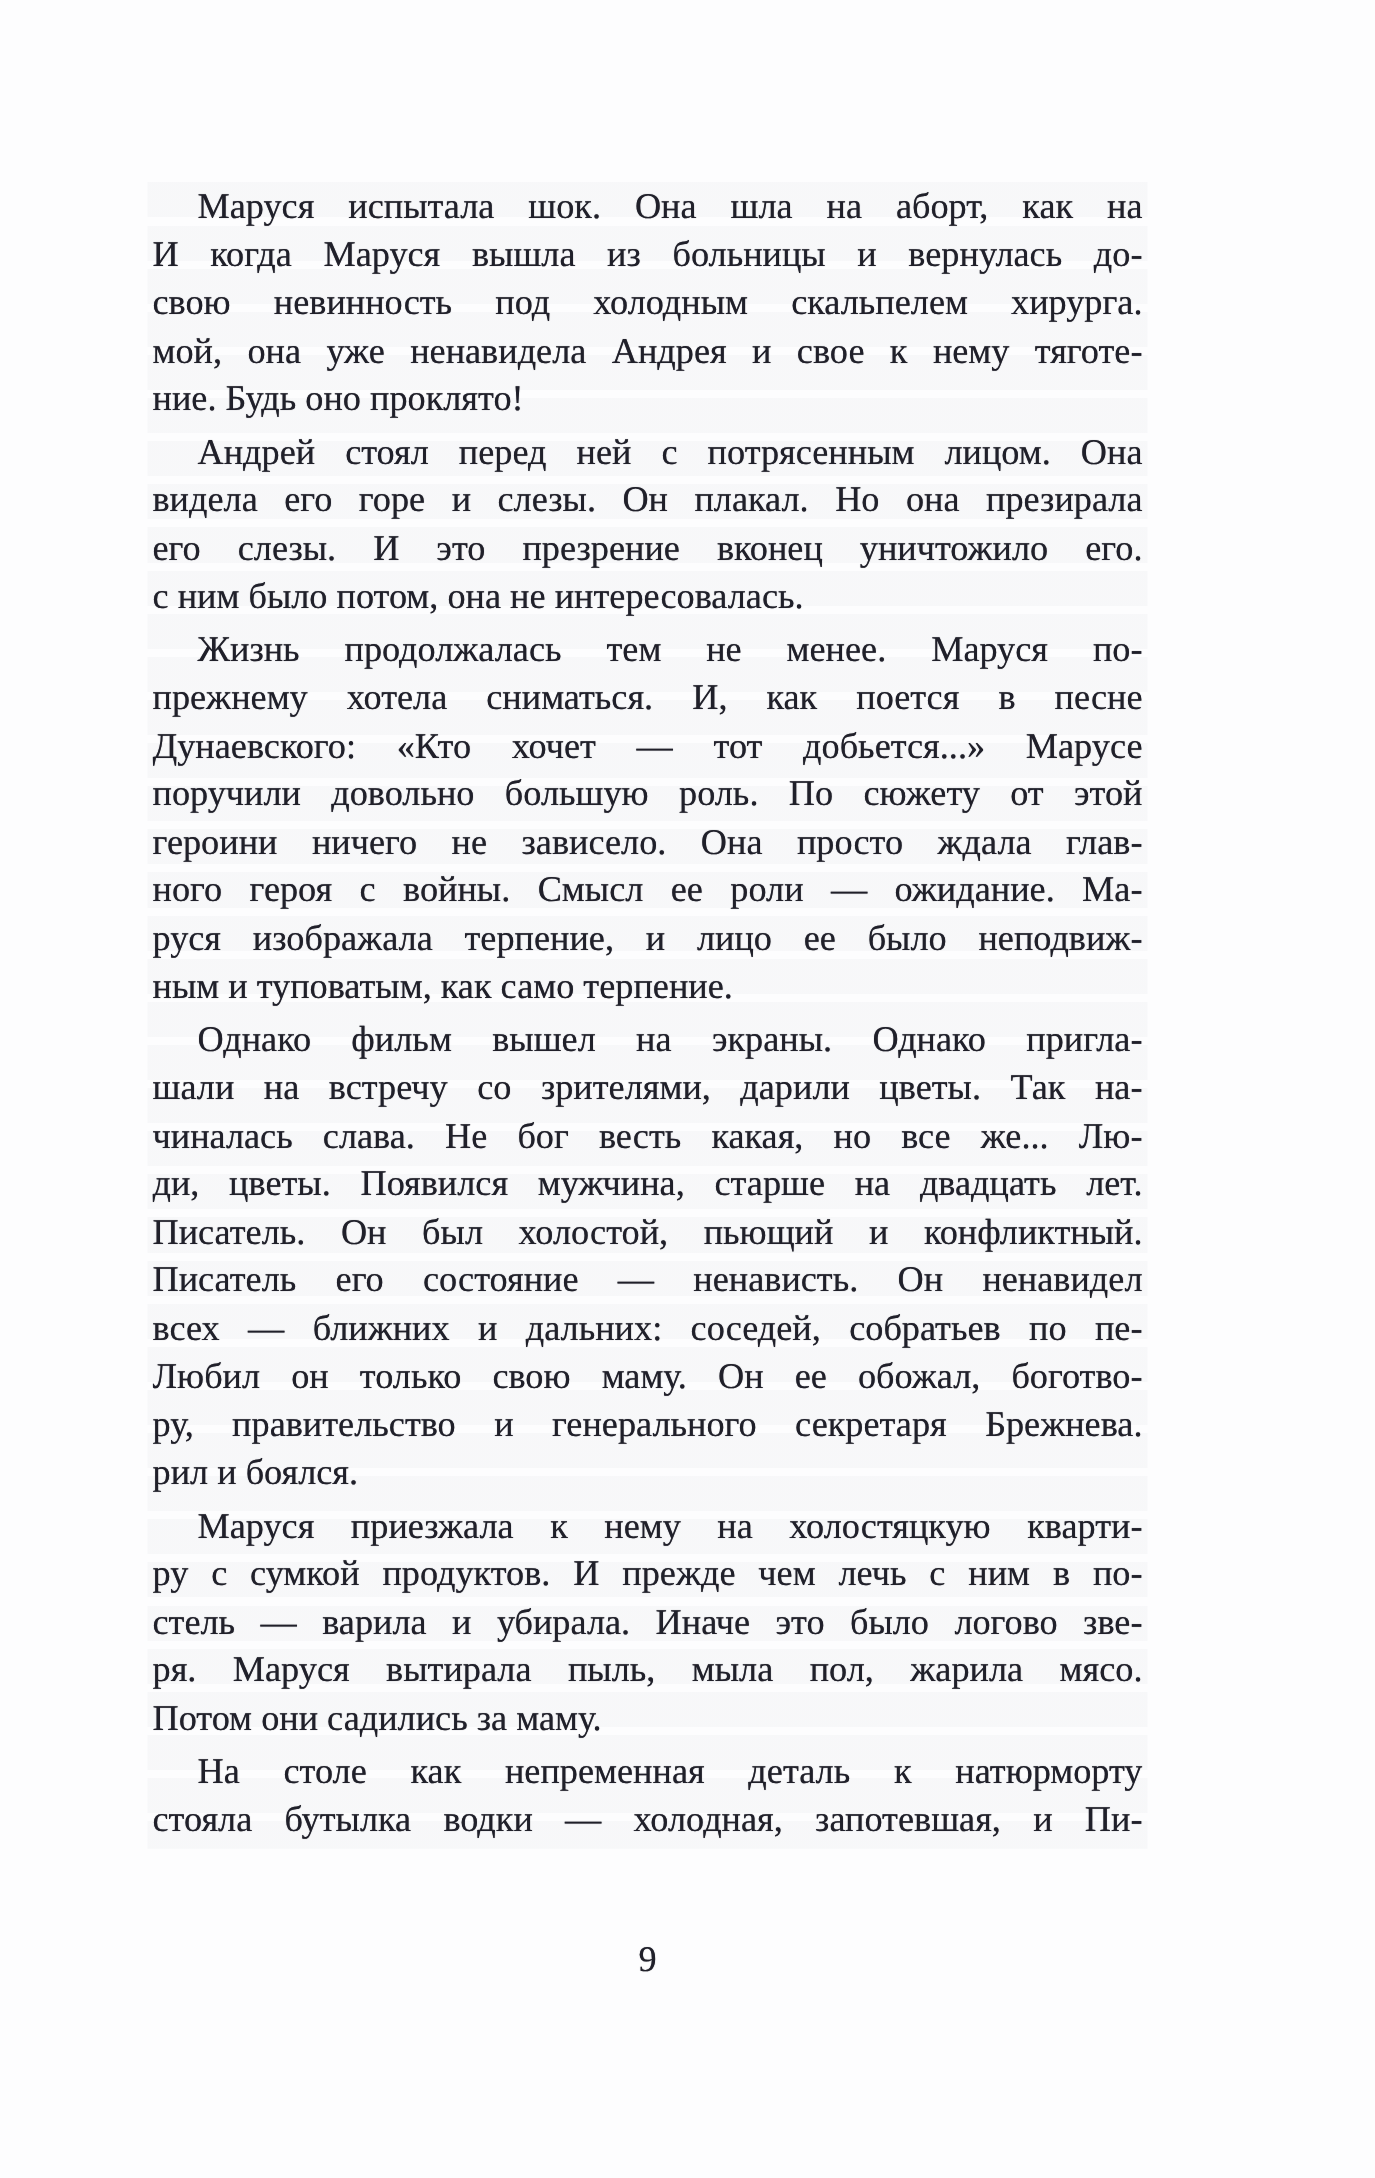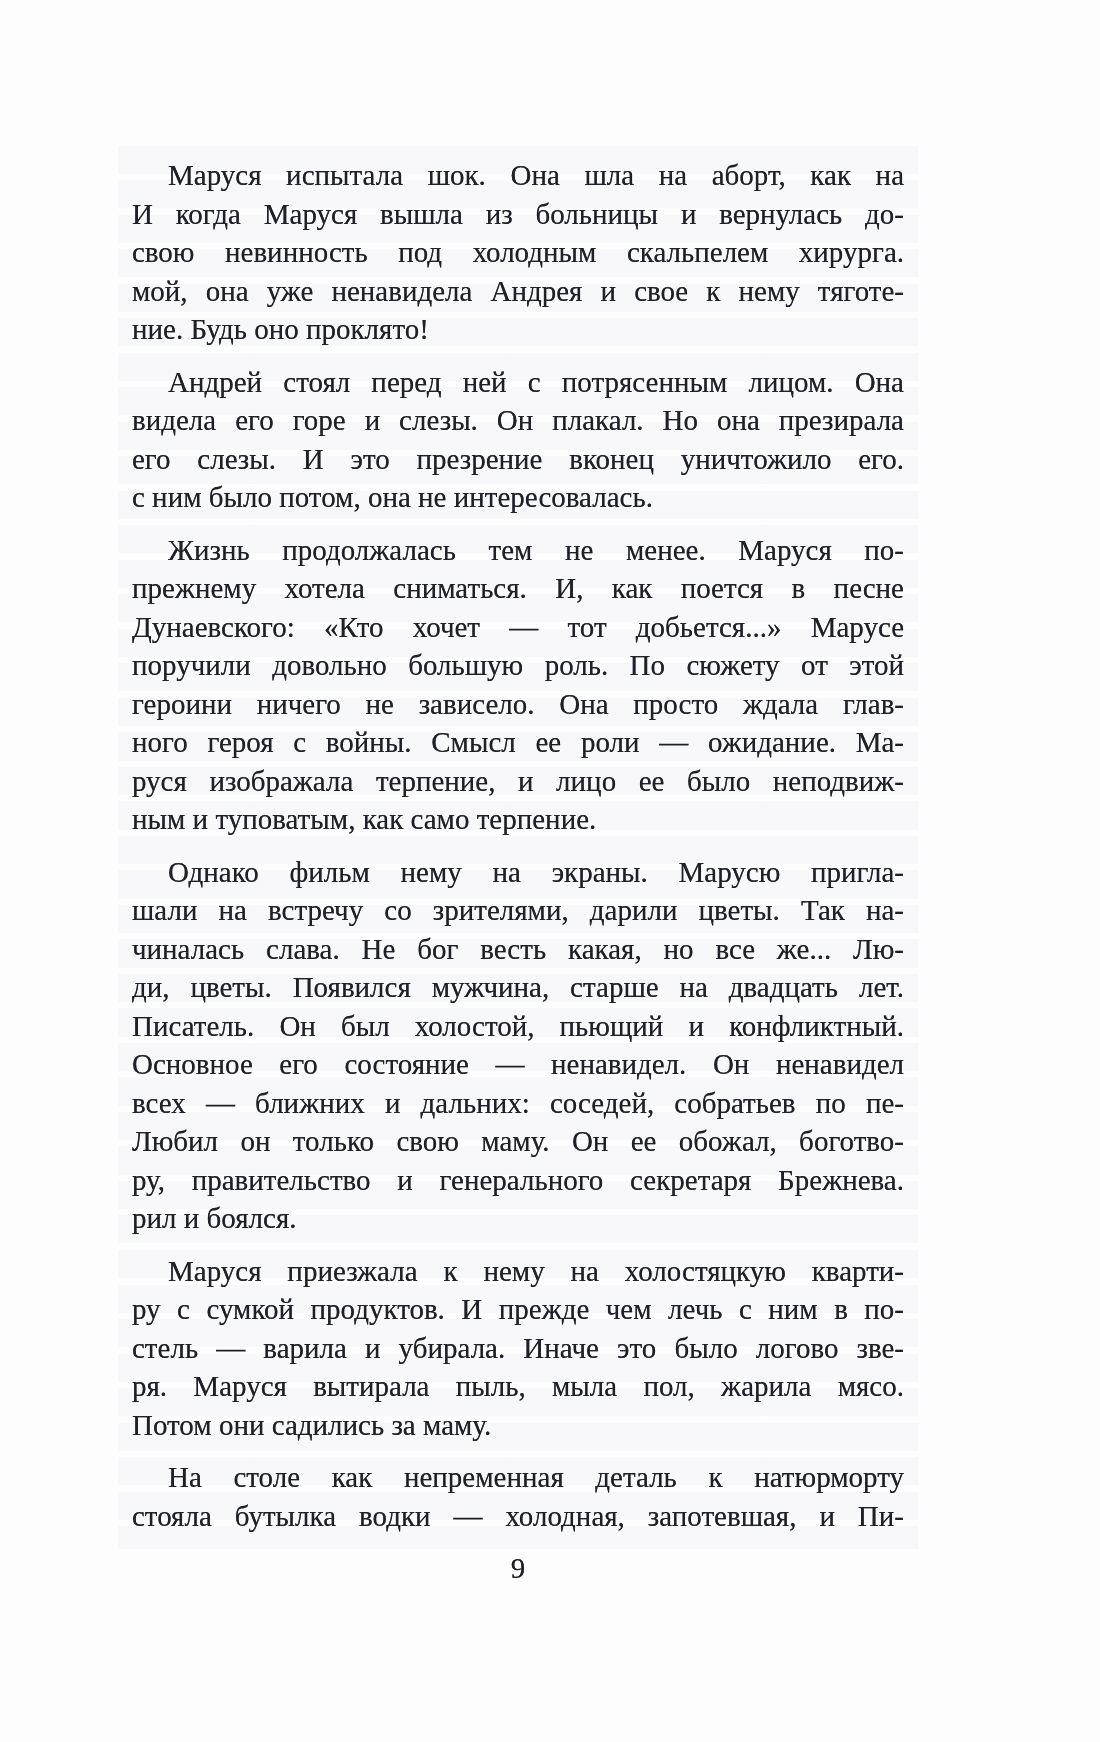--- a/index.html
+++ b/index.html
@@ -30,21 +30,21 @@
     line-height: 38.5px;
     text-shadow: 0 0 0.6px rgba(32,32,42,0.75);
     background-image: repeating-linear-gradient(
       to bottom,
       rgba(140,148,160,0.05) 4px,
       rgba(140,148,160,0.05) 32px,
       transparent 32px,
       transparent 38.5px
     );
   }
-  .para { margin: 14px; padding: 0; }
+  .para { margin: 4px; padding: 0; }
   .line {
     height: 38.5px;
     text-align: justify;
     text-align-last: justify;
     white-space: normal;
     overflow: hidden;
   }
   .line.first { text-indent: 36px; }
   .line.endpara { text-align-last: left; }
   .page-number {
@@ -80,26 +80,26 @@
         <div class="line first">Жизнь продолжалась тем не менее. Маруся по-</div>
         <div class="line">прежнему хотела сниматься. И, как поется в песне</div>
         <div class="line">Дунаевского: «Кто хочет — тот добьется...» Марусе</div>
         <div class="line">поручили довольно большую роль. По сюжету от этой</div>
         <div class="line">героини ничего не зависело. Она просто ждала глав-</div>
         <div class="line">ного героя с войны. Смысл ее роли — ожидание. Ма-</div>
         <div class="line">руся изображала терпение, и лицо ее было неподвиж-</div>
         <div class="line endpara">ным и туповатым, как само терпение.</div>
       </div>
       <div class="para">
-        <div class="line first">Однако фильм нему на экраны. Марусю пригла-</div>
+        <div class="line first">Однако фильм вышел на экраны. Однако пригла-</div>
         <div class="line">шали на встречу со зрителями, дарили цветы. Так на-</div>
         <div class="line">чиналась слава. Не бог весть какая, но все же... Лю-</div>
         <div class="line">ди, цветы. Появился мужчина, старше на двадцать лет.</div>
         <div class="line">Писатель. Он был холостой, пьющий и конфликтный.</div>
-        <div class="line">Основное его состояние — ненавидел. Он ненавидел</div>
+        <div class="line">Писатель его состояние — ненависть. Он ненавидел</div>
         <div class="line">всех — ближних и дальних: соседей, собратьев по пе-</div>
         <div class="line">Любил он только свою маму. Он ее обожал, боготво-</div>
         <div class="line">ру, правительство и генерального секретаря Брежнева.</div>
         <div class="line endpara">рил и боялся.</div>
       </div>
       <div class="para">
         <div class="line first">Маруся приезжала к нему на холостяцкую кварти-</div>
         <div class="line">ру с сумкой продуктов. И прежде чем лечь с ним в по-</div>
         <div class="line">стель — варила и убирала. Иначе это было логово зве-</div>
         <div class="line">ря. Маруся вытирала пыль, мыла пол, жарила мясо.</div>

